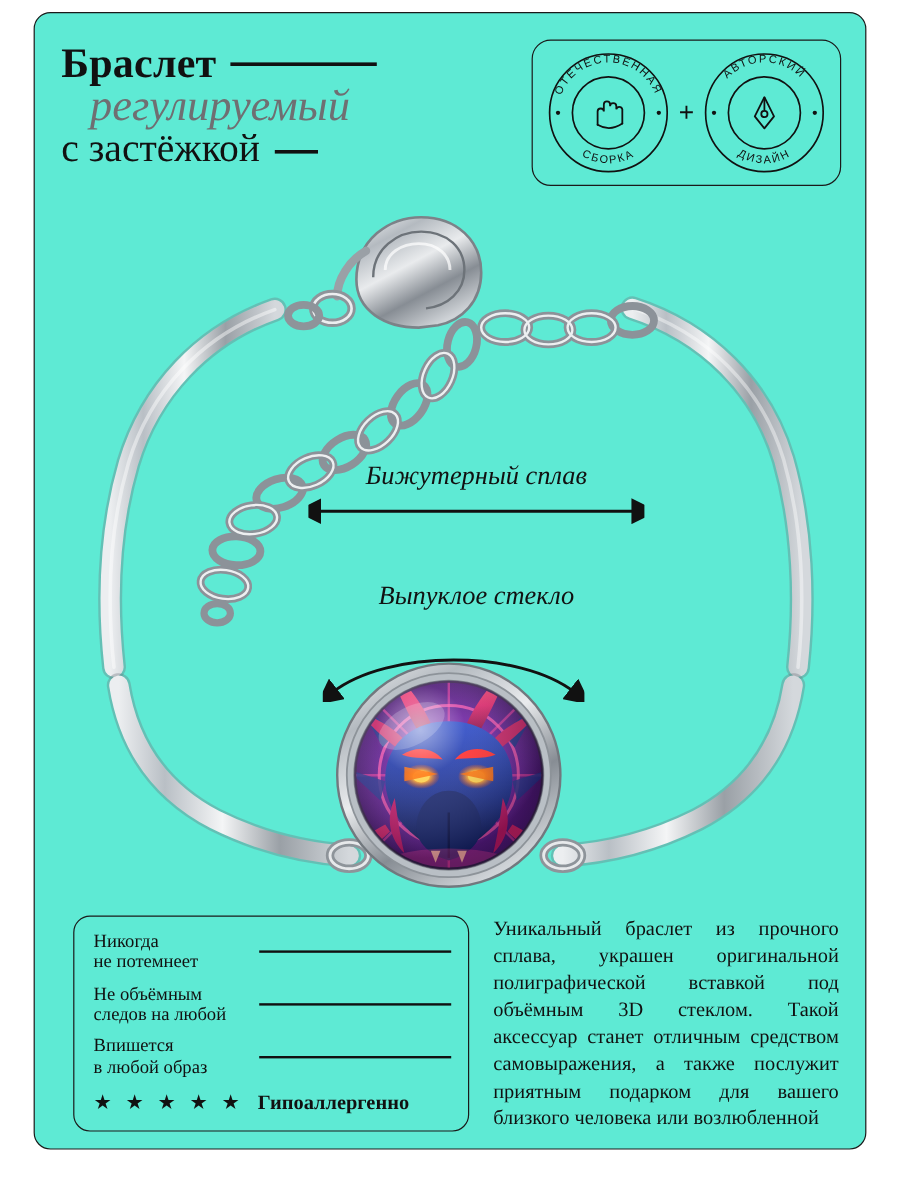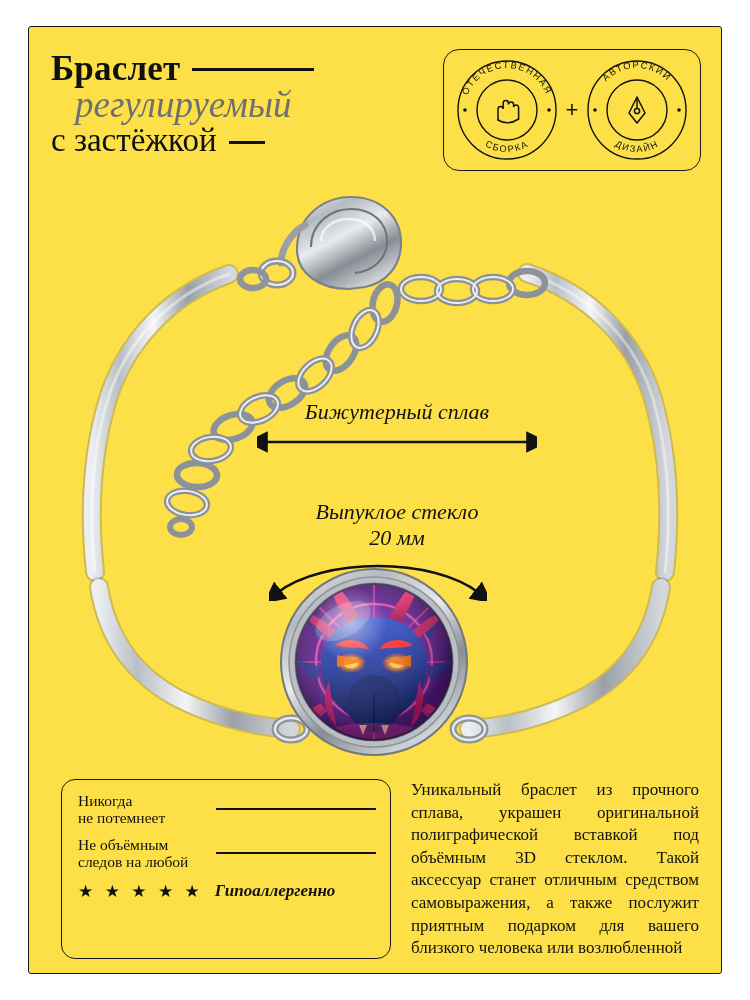--- a/index.html
+++ b/index.html
@@ -11,26 +11,26 @@
     width: 750px;
     height: 1000px;
     font-family: "Liberation Serif", serif;
     position: relative;
     overflow: hidden;
   }
 
   #card {
     position: absolute;
     left: 28px;
-    top: 26px;
+    top: 10px;
     width: 694px;
     height: 948px;
-    background: #fde047;
+    background: #5eead4;
     border: 1.5px solid #1a1a1a;
-    border-radius: 3px;
+    border-radius: 14px;
     box-sizing: border-box;
     overflow: hidden;
   }
 
   
   .title-block {
     position: absolute;
     left: 22px;
     top: 22px;
     width: 360px;
@@ -151,21 +151,20 @@
   }
   .stars {
     font-size: 17px;
     letter-spacing: 3px;
     color: #111;
     font-family: "DejaVu Sans", sans-serif;
   }
   .hypo-label {
     font-size: 17px;
     font-weight: bold;
-    font-style: italic;
     color: #111;
   }
 
   
   .desc {
     position: absolute;
     left: 382px;
     top: 752px;
     width: 288px;
     font-size: 17px;
@@ -486,21 +485,20 @@
       </marker>
       <marker id="ahR" markerWidth="9" markerHeight="9" refX="2" refY="4.5" orient="auto">
         <path d="M 0 0 L 9 4.5 L 0 9 Z" fill="#111"></path>
       </marker>
     </defs>
     <line x1="6" y1="11" x2="274" y2="11" stroke="#111" stroke-width="2.4" marker-start="url(#ahL)" marker-end="url(#ahR)"></line>
   </svg>
 
   <div class="anno" id="anno-glass">
     <div>Выпуклое стекло</div>
-    <div>20 мм</div>
   </div>
   <svg class="arrow-svg" style="left:240px; top:528px;" width="218" height="46">
     <defs>
       <marker id="ahL2" markerWidth="9" markerHeight="9" refX="7" refY="4.5" orient="auto">
         <path d="M 9 0 L 0 4.5 L 9 9 Z" fill="#111"></path>
       </marker>
       <marker id="ahR2" markerWidth="9" markerHeight="9" refX="2" refY="4.5" orient="auto">
         <path d="M 0 0 L 9 4.5 L 0 9 Z" fill="#111"></path>
       </marker>
     </defs>
@@ -515,20 +513,27 @@
       </div>
       <div class="feat-rule"></div>
     </div>
     <div class="feat-row">
       <div class="feat-text">
         <div>Не объёмным</div>
         <div>следов на любой</div>
       </div>
       <div class="feat-rule"></div>
     </div>
+    <div class="feat-row">
+      <div class="feat-text">
+        <div>Впишется</div>
+        <div>в любой образ</div>
+      </div>
+      <div class="feat-rule"></div>
+    </div>
     <div class="hypo-row">
       <span class="stars">★ ★ ★ ★ ★</span>
       <span class="hypo-label">Гипоаллергенно</span>
     </div>
   </div>
 
   <div class="desc">Уникальный браслет из прочного сплава, украшен оригинальной полиграфической вставкой под объёмным 3D стеклом. Такой аксессуар станет отличным средством самовыражения, а также послужит приятным подарком для вашего близкого человека или возлюбленной</div>
 
 </div>
 

